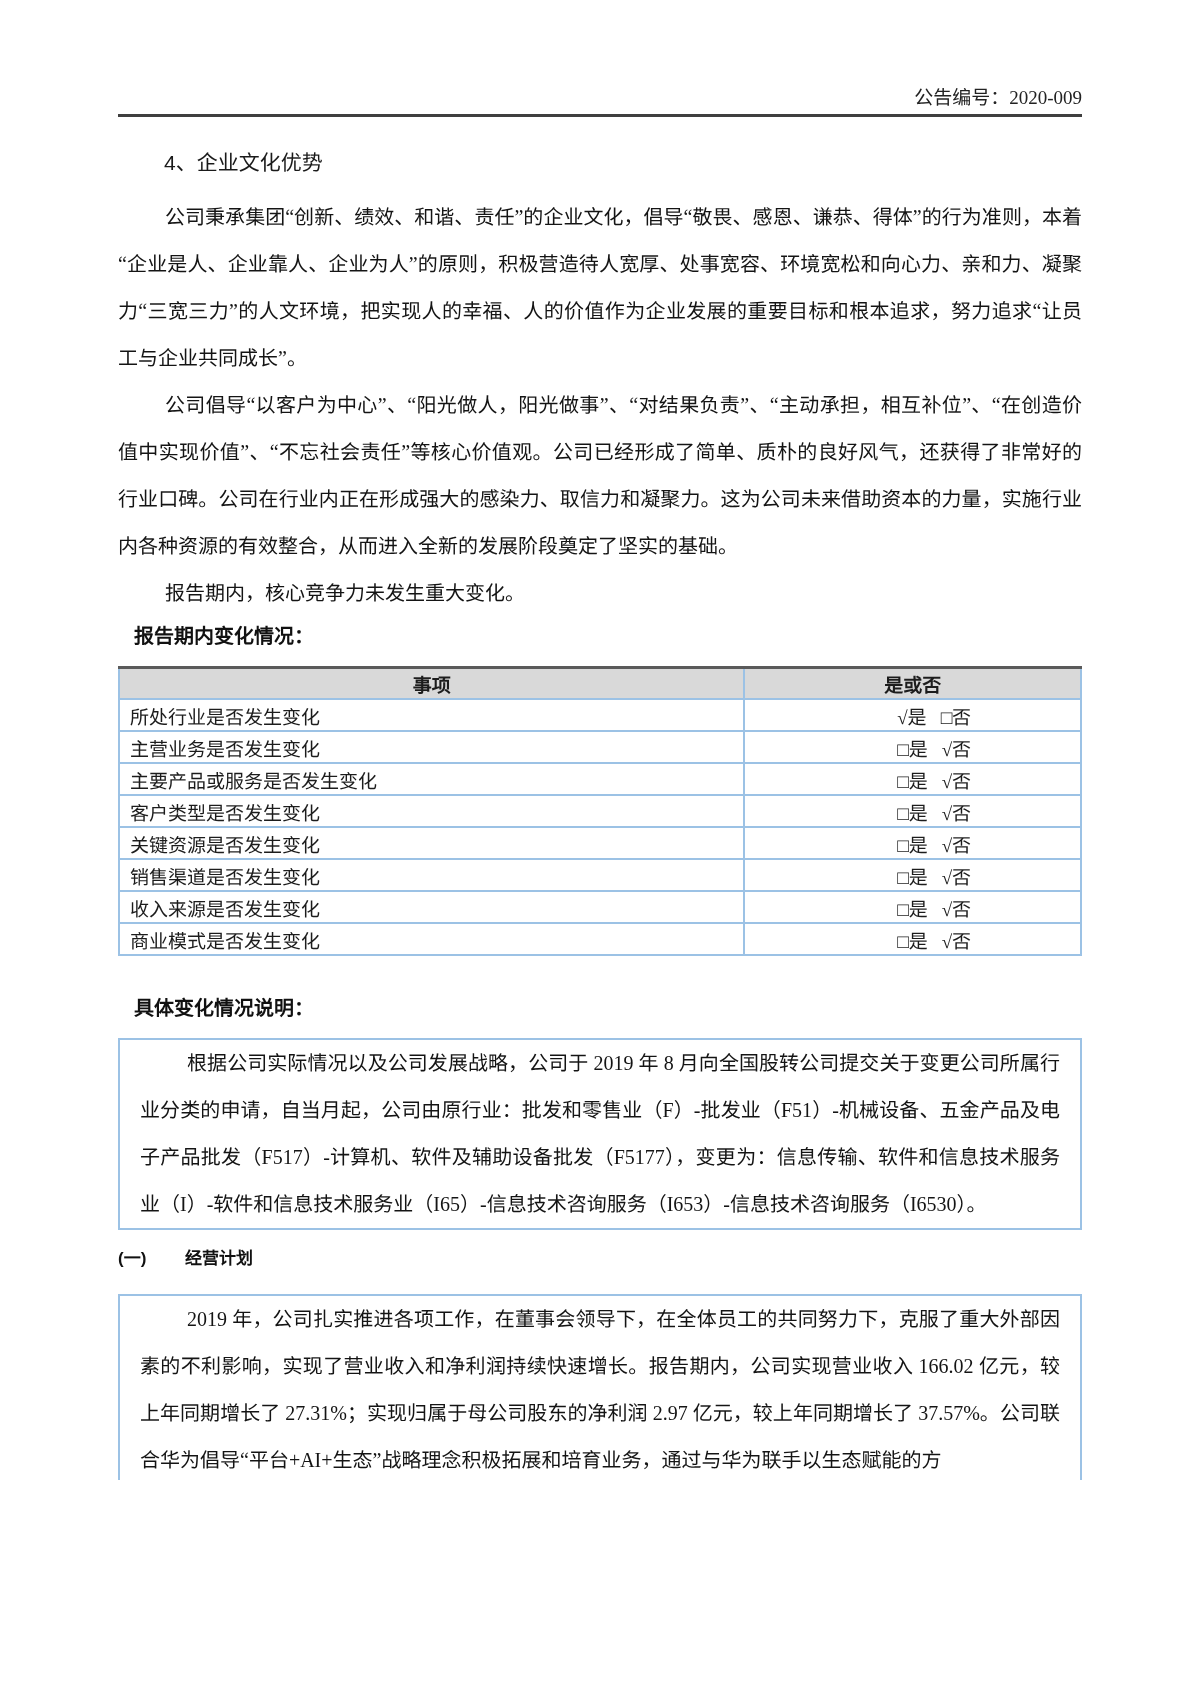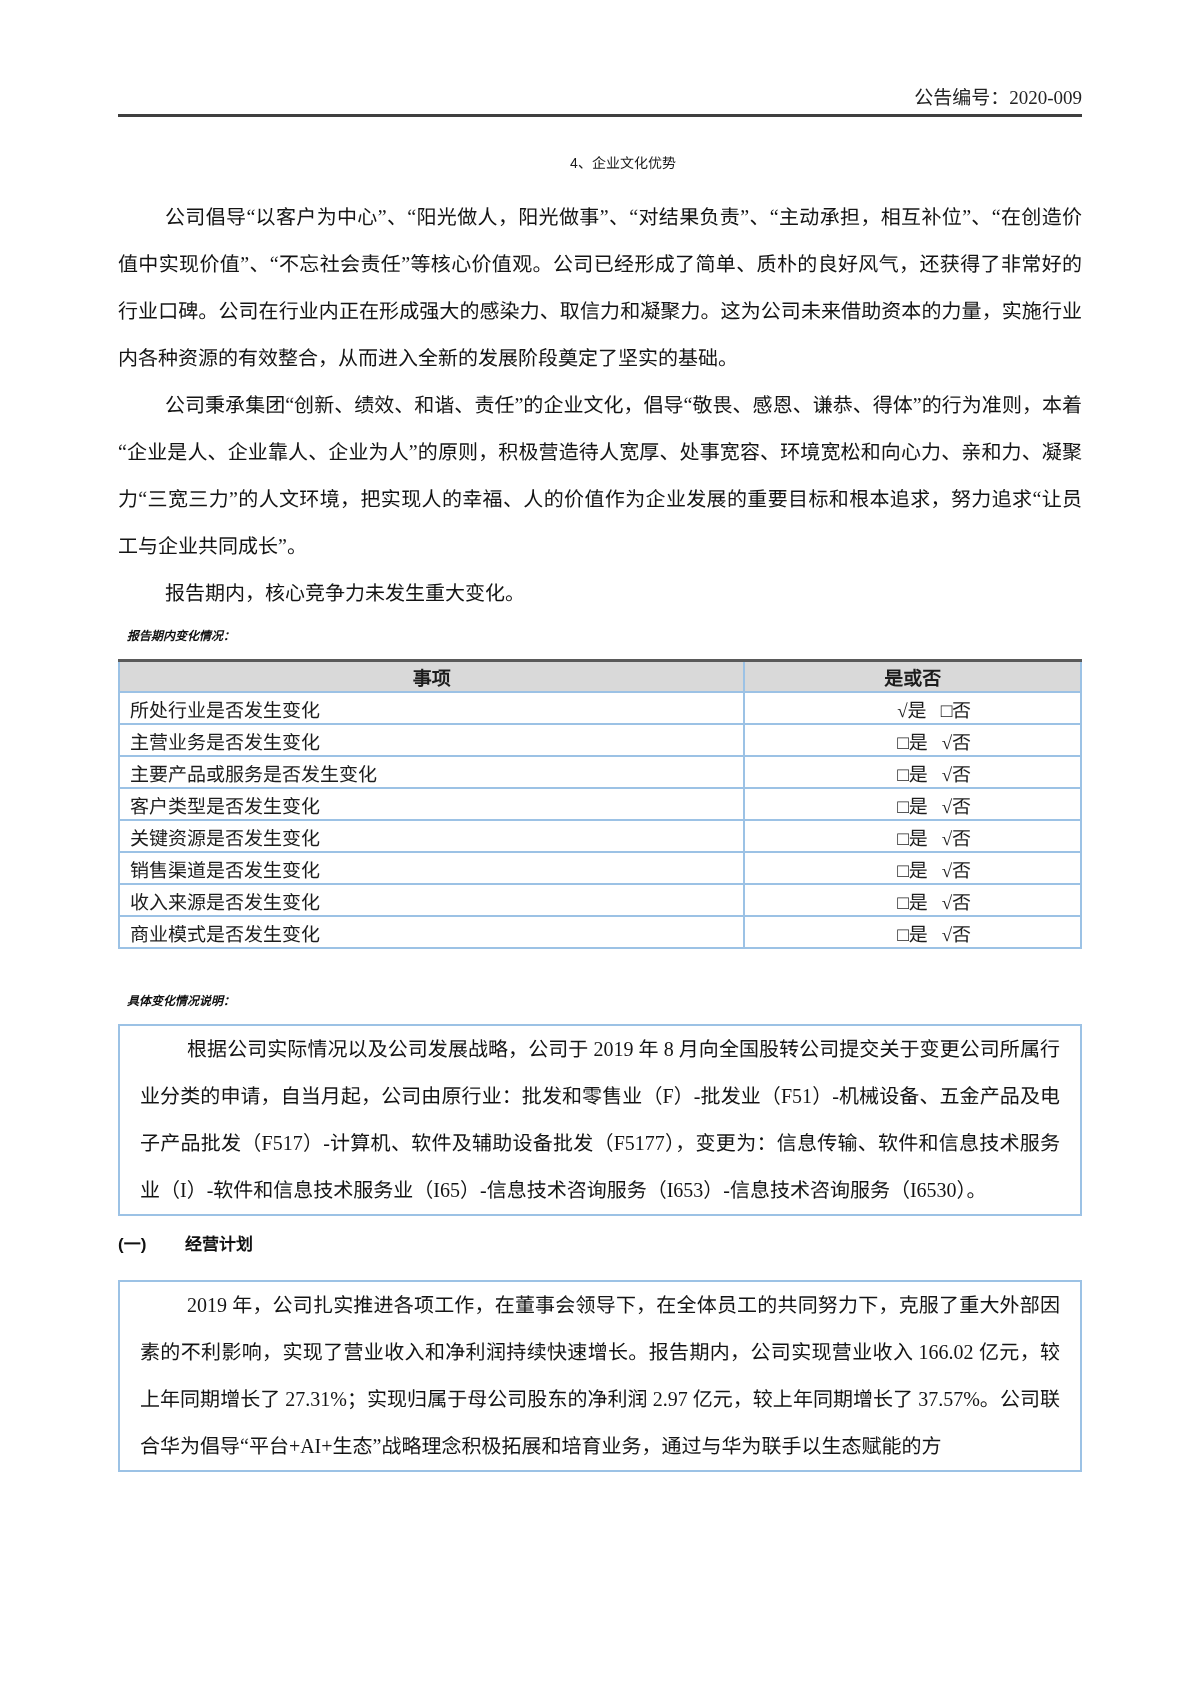--- a/index.html
+++ b/index.html
@@ -27,48 +27,46 @@
   .header-rule {
     margin-top: 4px;
     height: 3px;
     background: #3f3f3f;
   }
 
   
   .h4-heading {
     margin: 30px 0 15px 0;
     padding-left: 46px;
-    font-size: 14px;
+    font-size: 21px;
     line-height: 32px;
     font-family: "Liberation Sans", "DejaVu Sans", sans-serif;
     font-weight: 500;
     color: #1a1a1a;
-    text-align: center;
   }
 
   
   .body-para {
     margin: 0;
     font-size: 20px;
     line-height: 47px;
     text-align: justify;
     text-indent: 2.35em;
     color: #141414;
   }
   .para-block { margin-top: 14px; }
 
   
   .bold-label {
-    margin: 9px;
-    font-size: 12px;
+    margin: 16px;
+    font-size: 20px;
     line-height: 28px;
     font-weight: bold;
     font-family: "Liberation Sans", "DejaVu Sans", sans-serif;
     color: #111;
-    font-style: italic;
   }
   .label-change { margin-top: 5px; }
   .label-note { margin-top: 38px; }
 
   
   table.change-table {
     margin-top: 6px;
     width: 100%;
     border-collapse: collapse;
     table-layout: fixed;
@@ -145,22 +143,22 @@
 <div class="page">
 
   <div class="doc-header">
     <span>公告编号：2020-009</span>
   </div>
   <div class="header-rule"></div>
 
   <p class="h4-heading">4、企业文化优势</p>
 
   <div class="para-block">
+    <p class="body-para">公司秉承集团“创新、绩效、和谐、责任”的企业文化，倡导“敬畏、感恩、谦恭、得体”的行为准则，本着“企业是人、企业靠人、企业为人”的原则，积极营造待人宽厚、处事宽容、环境宽松和向心力、亲和力、凝聚力“三宽三力”的人文环境，把实现人的幸福、人的价值作为企业发展的重要目标和根本追求，努力追求“让员工与企业共同成长”。</p>
     <p class="body-para">公司倡导“以客户为中心”、“阳光做人，阳光做事”、“对结果负责”、“主动承担，相互补位”、“在创造价值中实现价值”、“不忘社会责任”等核心价值观。公司已经形成了简单、质朴的良好风气，还获得了非常好的行业口碑。公司在行业内正在形成强大的感染力、取信力和凝聚力。这为公司未来借助资本的力量，实施行业内各种资源的有效整合，从而进入全新的发展阶段奠定了坚实的基础。</p>
-    <p class="body-para">公司秉承集团“创新、绩效、和谐、责任”的企业文化，倡导“敬畏、感恩、谦恭、得体”的行为准则，本着“企业是人、企业靠人、企业为人”的原则，积极营造待人宽厚、处事宽容、环境宽松和向心力、亲和力、凝聚力“三宽三力”的人文环境，把实现人的幸福、人的价值作为企业发展的重要目标和根本追求，努力追求“让员工与企业共同成长”。</p>
     <p class="body-para">报告期内，核心竞争力未发生重大变化。</p>
   </div>
 
   <p class="bold-label label-change">报告期内变化情况：</p>
 
   <table class="change-table">
     <colgroup>
         <col class="col-item">
         <col class="col-answer">
       </colgroup>

